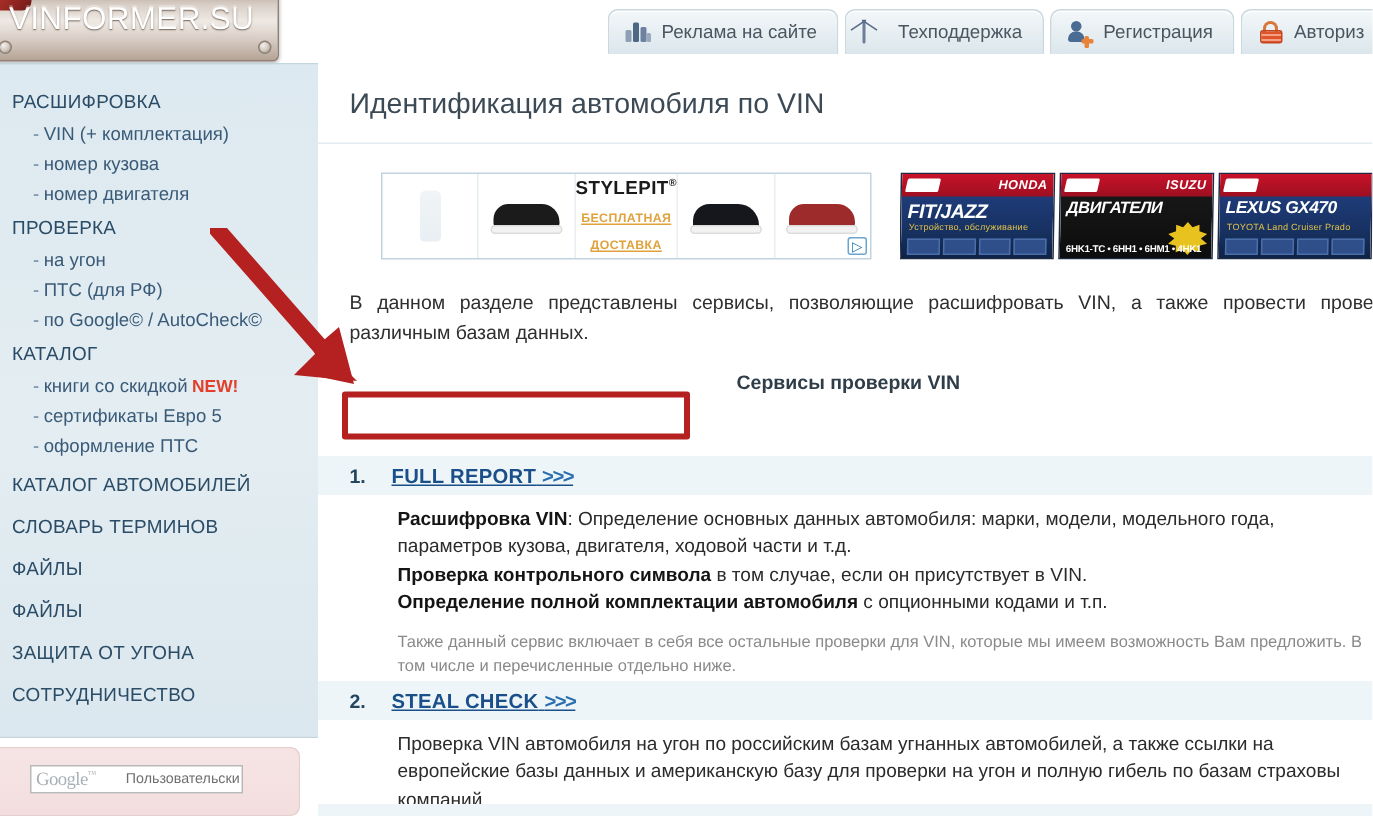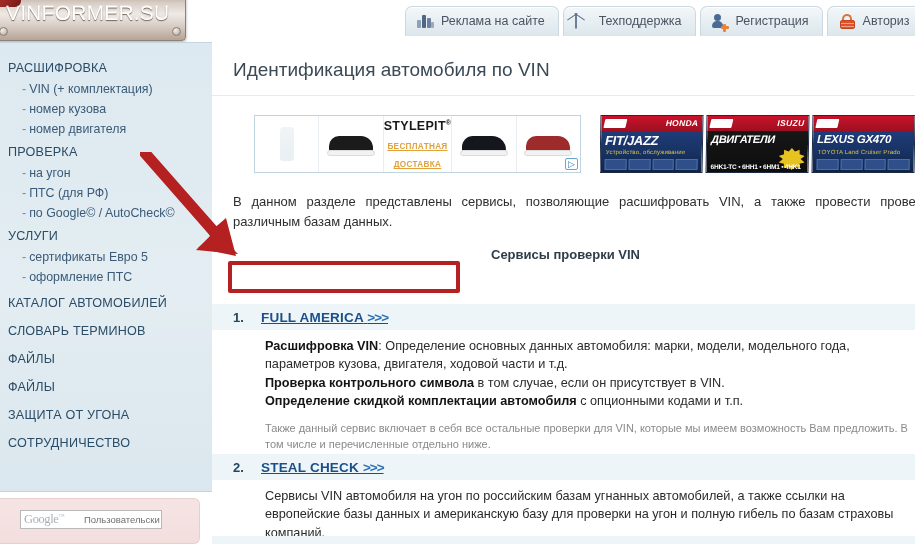--- a/index.html
+++ b/index.html
@@ -510,21 +510,24 @@
     </div>
 
     <div class="nav-group">
       <div class="nav-head">ПРОВЕРКА</div>
       <div class="nav-sub"><span class="dash">-</span><span>на угон</span></div>
       <div class="nav-sub"><span class="dash">-</span><span>ПТС (для РФ)</span></div>
       <div class="nav-sub"><span class="dash">-</span><span>по Google© / AutoCheck©</span></div>
     </div>
 
     <div class="nav-group">
-      <div class="nav-head">УСЛУГИ</div>
+      <div class="nav-head">КАТАЛОГ</div>
+      <div class="nav-sub">
+        <span class="dash">-</span><span>книги со скидкой</span><span class="badge-new">NEW!</span>
+      </div>
       <div class="nav-sub"><span class="dash">-</span><span>сертификаты Евро 5</span></div>
       <div class="nav-sub"><span class="dash">-</span><span>оформление ПТС</span></div>
     </div>
 
     <div class="nav-head standalone">КАТАЛОГ АВТОМОБИЛЕЙ</div>
     <div class="nav-head standalone">СЛОВАРЬ ТЕРМИНОВ</div>
     <div class="nav-head standalone">ФАЙЛЫ</div>
     <div class="nav-head standalone">ФАЙЛЫ</div>
     <div class="nav-head standalone">ЗАЩИТА ОТ УГОНА</div>
     <div class="nav-head standalone">СОТРУДНИЧЕСТВО</div>
@@ -609,36 +612,36 @@
         </div>
       </div>
     </div>
 
     <div class="intro">В данном разделе представлены сервисы, позволяющие расшифровать VIN, а также провести провер различным базам данных.</div>
     <div class="section-subtitle">Сервисы проверки VIN</div>
 
     <div class="svc" id="svc1">
       <div class="svc-row">
         <span class="svc-num">1.</span>
-        <a class="svc-link"><span>FULL AMERICA</span> <span class="arrows">&gt;&gt;&gt;</span></a>
+        <a class="svc-link"><span>FULL REPORT</span> <span class="arrows">&gt;&gt;&gt;</span></a>
       </div>
       <div class="svc-body">
         <b>Расшифровка VIN</b><span>: Определение основных данных автомобиля: марки, модели, модельного года, параметров кузова, двигателя, ходовой части и т.д.</span><br>
         <b>Проверка контрольного символа</b><span> в том случае, если он присутствует в VIN.</span><br>
-        <b>Определение скидкой комплектации автомобиля</b><span> с опционными кодами и т.п.</span>
+        <b>Определение полной комплектации автомобиля</b><span> с опционными кодами и т.п.</span>
       </div>
       <div class="svc-note">Также данный сервис включает в себя все остальные проверки для VIN, которые мы имеем возможность Вам предложить. В том числе и перечисленные отдельно ниже.</div>
     </div>
 
     <div class="svc" id="svc2">
       <div class="svc-row">
         <span class="svc-num">2.</span>
         <a class="svc-link"><span>STEAL CHECK</span> <span class="arrows">&gt;&gt;&gt;</span></a>
       </div>
-      <div class="svc-body">Сервисы VIN автомобиля на угон по российским базам угнанных автомобилей, а также ссылки на европейские базы данных и американскую базу для проверки на угон и полную гибель по базам страховы компаний.</div>
+      <div class="svc-body">Проверка VIN автомобиля на угон по российским базам угнанных автомобилей, а также ссылки на европейские базы данных и американскую базу для проверки на угон и полную гибель по базам страховы компаний.</div>
     </div>
 
     <div class="svc" id="svc3">
       <div class="svc-row">
         <span class="svc-num">3.</span>
         <a class="svc-link"><span>"NORTH AMERICA"</span> <span class="arrows">&gt;&gt;&gt;</span></a>
       </div>
 
     </div>
 

